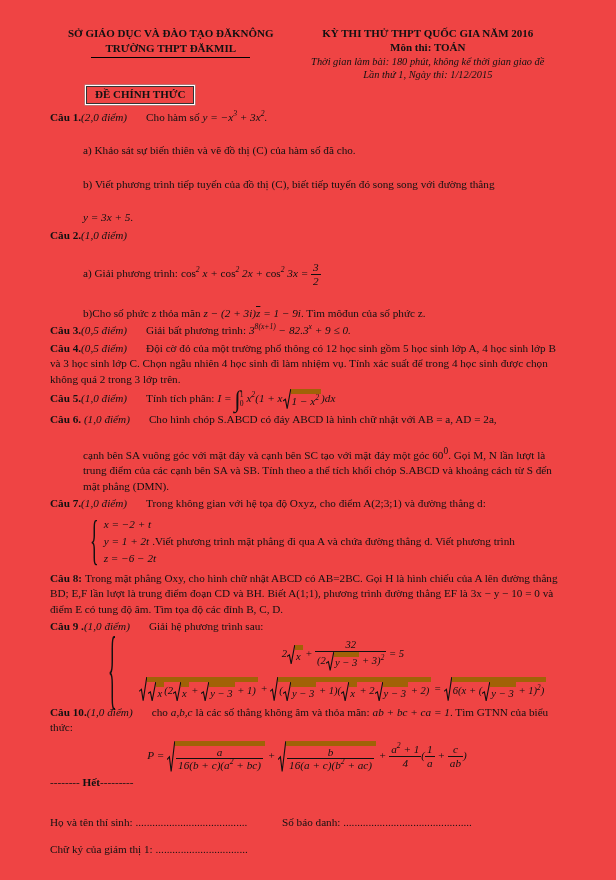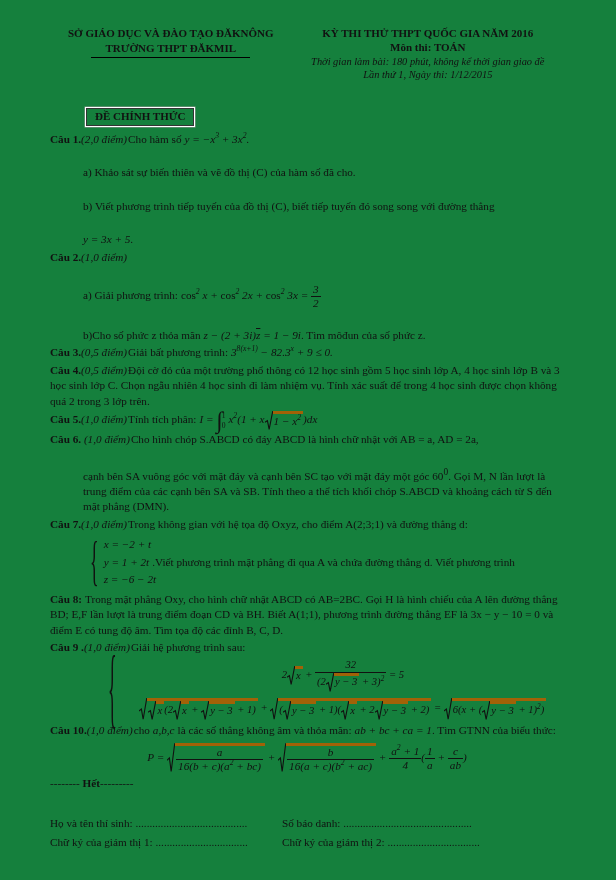--- a/index.html
+++ b/index.html
@@ -1,47 +1,47 @@
 <!DOCTYPE html>
 <html><head>
 <meta charset="utf-8">
 <style>
   html,body{margin:0;padding:0;background:#fff;}
   .page{
     width:616px;height:880px;box-sizing:border-box;position:relative;overflow:hidden;
-    background:#15803d;color:#111;
+    background:#ef4444;color:#111;
     font-family:"Liberation Serif","DejaVu Serif",serif;
     font-size:11.2px;line-height:1.38;
     padding:26px 52px 0 50px;
   }
   
   .hdr{display:flex;align-items:flex-start;}
   .h-left{width:47%;text-align:center;font-weight:bold;font-size:11px;line-height:1.35;}
   .h-left .school{display:inline-block;border-bottom:1.4px solid #000;padding:0 14px 1px 14px;}
   .h-right{width:53%;text-align:center;font-size:11px;line-height:1.3;}
   .h-right .b{font-weight:bold;}
   .h-right .it{font-style:italic;font-size:10.4px;}
-  .obox-row{margin:26px 0 6px 36px;}
+  .obox-row{margin:4px 0 6px 36px;}
   .obox{display:inline-block;border:1px solid #333;box-shadow:0 0 0 1px #fff,0 0 0 1.5px #999;
         padding:0 8px 1px 8px;font-weight:bold;font-size:11px;}
   
   .q{margin:2px 0;}
   .q-ind{margin:18px 0 2px 33px;}
   .ql{font-weight:bold;}
-  .pts{font-style:italic;margin-right:1px;}
+  .pts{font-style:italic;margin-right:19px;}
   .sp{display:inline-block;width:3px;}
   
   .fm{font-style:italic;white-space:nowrap;}
   .fm sup{font-size:0.68em;line-height:0;vertical-align:super;}
   .fr{display:inline-flex;flex-direction:column;text-align:center;vertical-align:middle;line-height:1.15;}
   .fr .nu{display:block;border-bottom:1px solid #111;padding:0 2px;}
   .fr .de{display:block;padding:0 2px;}
   .sq{display:inline-flex;align-items:stretch;vertical-align:middle;}
   .sq > svg{width:8px;align-self:stretch;height:auto;flex:none;}
-  .sq .sqb{display:inline-block;border-top:3px solid #a16207;padding:0 2px 0 1px;}
+  .sq .sqb{display:inline-block;border-top:5px solid #a16207;padding:0 2px 0 1px;}
   .ovl{text-decoration:overline;}
   .rm{font-style:normal;}
   .int{display:inline-flex;align-items:center;vertical-align:middle;}
   .isym{font-size:2.1em;font-style:normal;line-height:0.8;}
   .ilim{display:inline-flex;flex-direction:column;justify-content:space-between;height:2.3em;
         font-size:0.68em;font-style:normal;margin-left:-1px;line-height:1;}
   
   .system{display:flex;align-items:center;}
   .sys7{margin:3px 0 2px 40px;}
   .sys7 .sys-eqs{flex:1;}
@@ -51,21 +51,21 @@
   .sys9{margin:4px 0 3px 58px;}
   .sys9 .brace{transform:scaleY(4.9);}
   .sys9 .sys-eqs{flex:1;display:flex;flex-direction:column;align-items:center;gap:6px;}
   .sys9 .fm{font-size:10.6px;}
   .center-eq{text-align:center;margin:5px 0 3px 0;}
   
   .het{text-align:left;margin-top:3px;}
   .het .hw{font-weight:bold;}
   .note{text-align:center;font-weight:bold;font-style:italic;margin-top:2px;}
   .fields{margin-top:24px;}
-  .frow{display:flex;margin:4px 0;align-items:flex-end;}
+  .frow{display:flex;margin:12px 0;align-items:flex-end;}
   .frow .fl{width:232px;}
 </style>
 </head>
 <body>
 
 <div class="page">
 
   <div class="hdr">
     <div class="h-left">
       <div>SỞ  GIÁO DỤC VÀ ĐÀO TẠO ĐĂKNÔNG</div>
@@ -260,17 +260,16 @@
     <span class="hw">Hết</span><span>---------</span>
   </div>
 
   <div class="fields">
     <div class="frow">
       <span class="fl">Họ và tên thí sinh: ........................................</span>
       <span>Số báo danh: ..............................................</span>
     </div>
     <div class="frow">
       <span class="fl">Chữ ký của giám thị 1: .................................</span>
-      <span>Chữ ký của giám thị 2: .................................</span>
     </div>
   </div>
 
 </div>
 
 </body></html>

